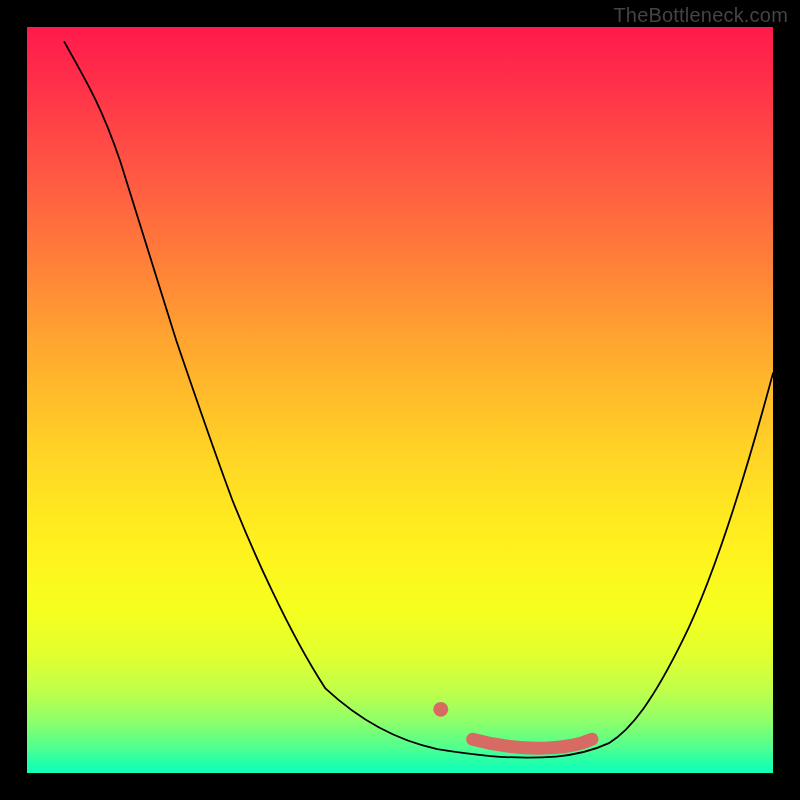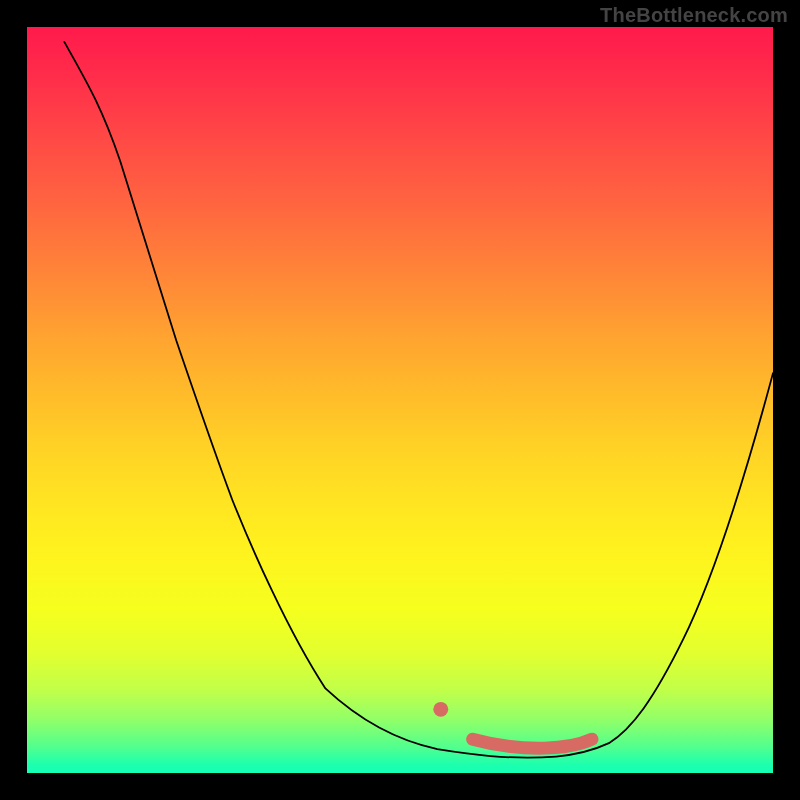--- a/index.html
+++ b/index.html
@@ -10,21 +10,21 @@
     position: relative;
     overflow: hidden;
     font-family: Arial, Helvetica, sans-serif;
   }
   .watermark {
     position: absolute;
     top: 4px;
     right: 12px;
     color: #444444;
     font-size: 20px;
-    font-weight: 700;
+    font-weight: 400;
     letter-spacing: 0.2px;
     z-index: 10;
   }
   .plot-frame {
     position: absolute;
     top: 25px;
     left: 25px;
     width: 750px;
     height: 750px;
     border: 2px solid #000000;

